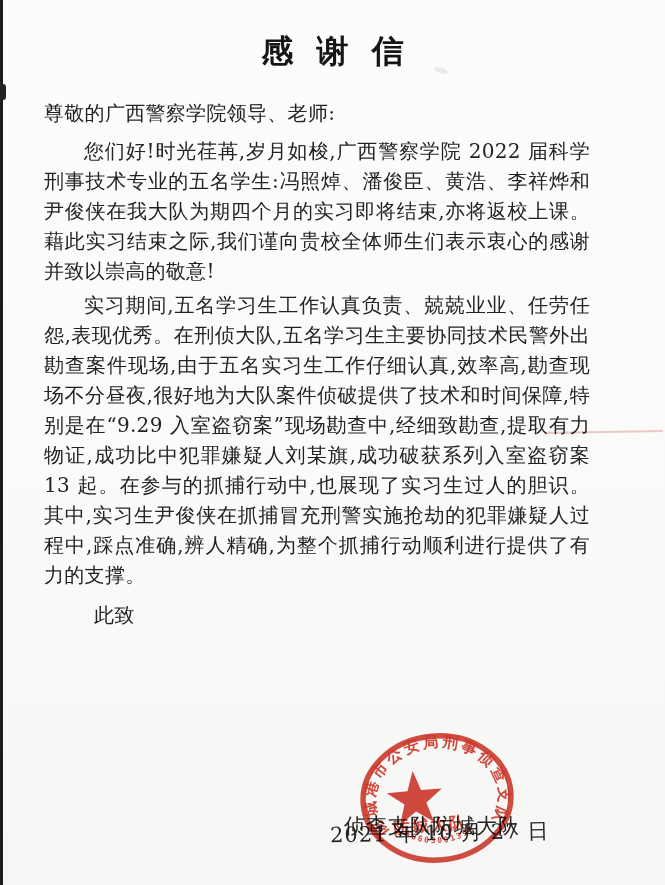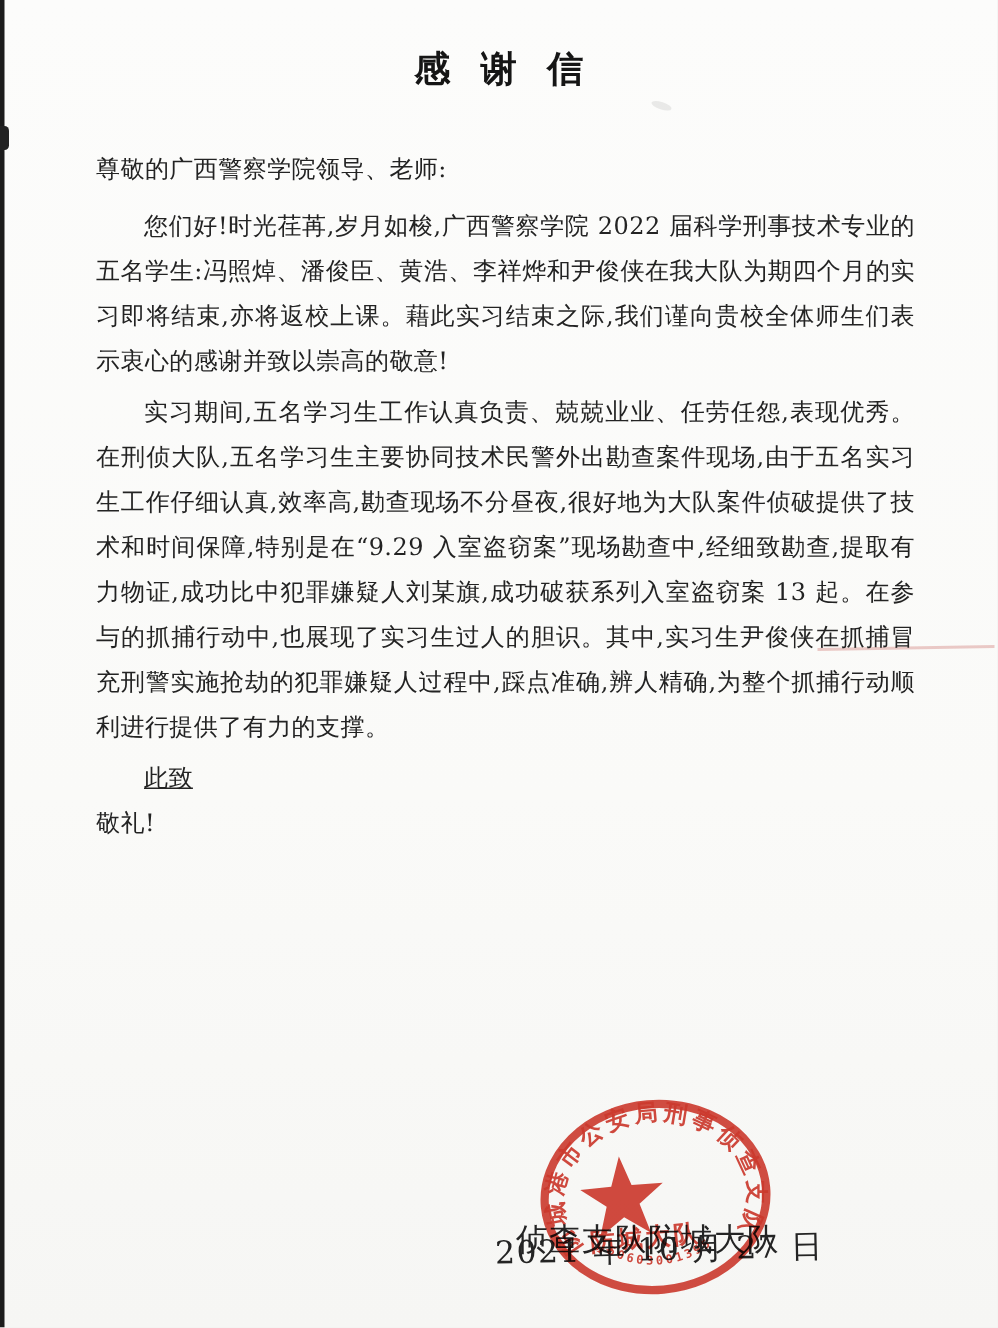--- a/index.html
+++ b/index.html
@@ -18,32 +18,32 @@
     background:#1c1c1c;
   }
   .edge-notch{
     position:absolute;left:0;top:84px;width:6px;height:16px;
     background:#222;border-radius:0 3px 3px 0;
   }
   .page-title{
     position:absolute;top:30px;left:0;width:665px;
     text-align:center;
     font-family:"DejaVu Sans","Liberation Sans",sans-serif;
-    font-weight:bold;font-size:24px;color:#151515;
+    font-weight:bold;font-size:32px;color:#151515;
     letter-spacing:6px;text-indent:6px;
   }
   .letter-body{
-    position:absolute;left:64px;top:98px;width:546px;
-    font-size:16px;line-height:30px;color:#232323;
+    position:absolute;left:44px;top:98px;width:546px;
+    font-size:20px;line-height:30px;color:#232323;
     text-align:justify;text-justify:inter-ideograph;
     letter-spacing:0.3px;
   }
   .salutation{margin:0 0 8px 0;}
   .para{margin:4px 0 4px 0;text-indent:2em;}
-  .closing-first{margin:0;text-indent:2em;text-decoration:underline;}
+  .closing-first{margin:10px;text-indent:2em;}
   .closing-second{margin:0;}
   .sig{
     position:absolute;font-size:21px;color:#242424;
     letter-spacing:1px;white-space:nowrap;
   }
   .sig-1{top:752px;left:324px;}
   .sig-2{top:812px;left:344px;}
   .sig-date{top:819px;left:330px;transform:rotate(-1.2deg);}
   .seal{
     position:absolute;left:356px;top:729px;width:162px;height:138px;
@@ -73,21 +73,20 @@
   <div class="smudge-a"></div>
   <div class="smudge-b"></div>
 
   <div class="page-title">感 谢 信</div>
 
   <div class="letter-body">
     <p class="salutation">尊敬的广西警察学院领导、老师:</p>
     <p class="para">您们好!时光荏苒,岁月如梭,广西警察学院 2022 届科学刑事技术专业的五名学生:冯照焯、潘俊臣、黄浩、李祥烨和尹俊侠在我大队为期四个月的实习即将结束,亦将返校上课。藉此实习结束之际,我们谨向贵校全体师生们表示衷心的感谢并致以崇高的敬意!</p>
     <p class="para">实习期间,五名学习生工作认真负责、兢兢业业、任劳任怨,表现优秀。在刑侦大队,五名学习生主要协同技术民警外出勘查案件现场,由于五名实习生工作仔细认真,效率高,勘查现场不分昼夜,很好地为大队案件侦破提供了技术和时间保障,特别是在“9.29 入室盗窃案”现场勘查中,经细致勘查,提取有力物证,成功比中犯罪嫌疑人刘某旗,成功破获系列入室盗窃案 13 起。在参与的抓捕行动中,也展现了实习生过人的胆识。其中,实习生尹俊侠在抓捕冒充刑警实施抢劫的犯罪嫌疑人过程中,踩点准确,辨人精确,为整个抓捕行动顺利进行提供了有力的支撑。</p>
     <p class="closing-first">此致</p>
-    <p class="closing-second">敬礼!</p>
   </div>
 
   <div class="sig sig-2">侦查支队防城大队</div>
   <div class="sig sig-date">2021 年 10 月 27 日</div>
 
   <svg class="seal" viewBox="0 0 162 138" xmlns="http://www.w3.org/2000/svg">
     <g transform="rotate(-5 81 69)" fill="#ce2a1d">
       <ellipse cx="81" cy="69" rx="74" ry="62" fill="none" stroke="#ce2a1d" stroke-width="5.5" opacity="0.9"></ellipse>
       <defs>
         <path id="ringTextPath" d="M 36 104 A 62 51 0 1 1 126 104" fill="none"></path>

